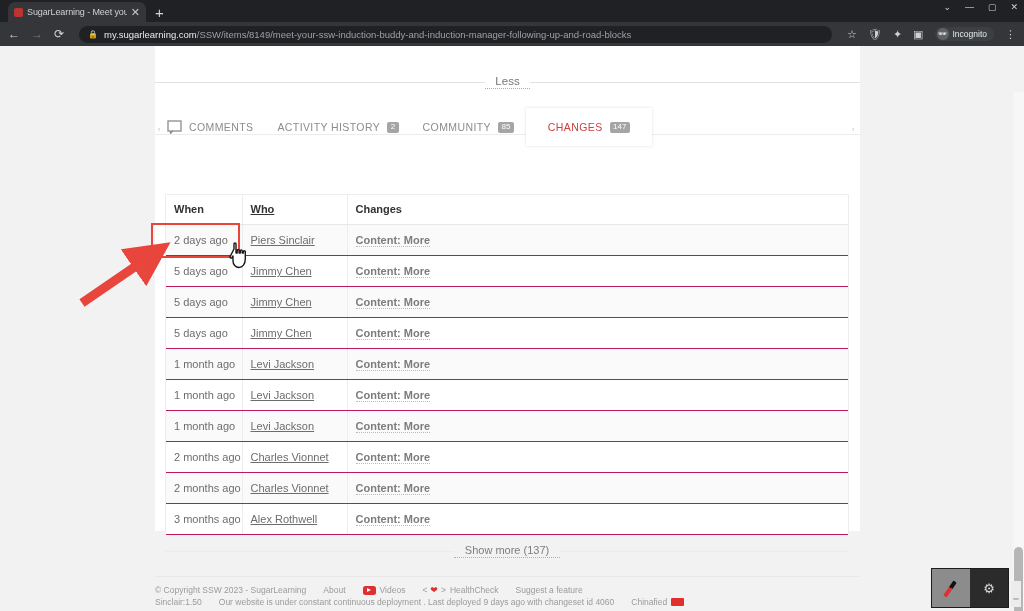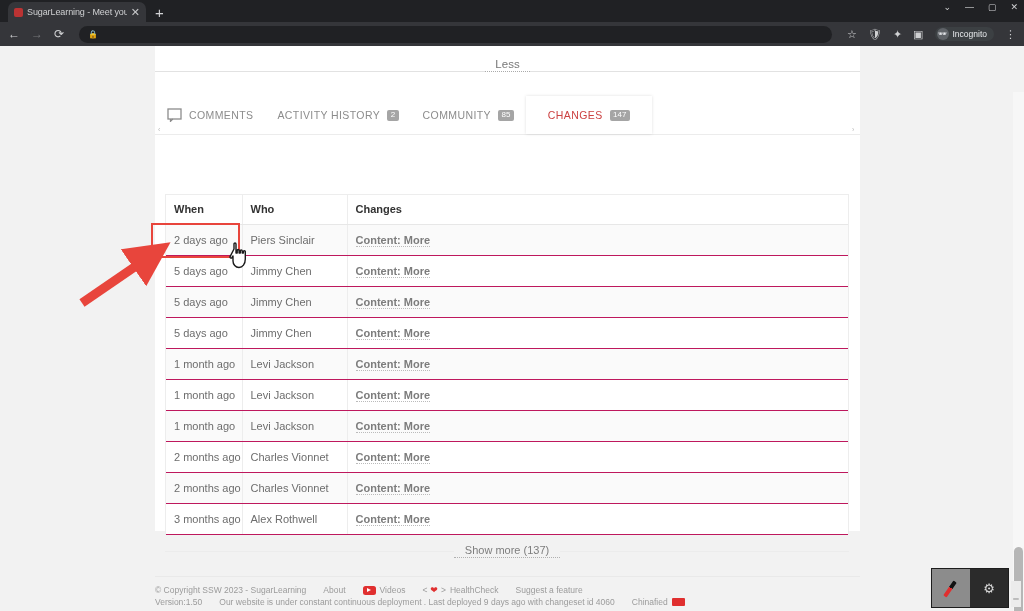--- a/index.html
+++ b/index.html
@@ -70,32 +70,32 @@
     background: #f2f2f2; overflow: hidden;
   }
 
   .card {
     position: absolute; left: 155px; top: 0px; width: 705px; height: 485px;
     background: #ffffff;
   }
 
   
   .less-row {
-    position: absolute; left: 155px; top: 12px; width: 705px;
-    display: flex; align-items: flex-end;
+    position: absolute; left: 155px; top: 29px; width: 705px;
+    display: flex; align-items: center;
   }
   .less-line { flex: 1 1 auto; height: 1px; background: #e2e2e2; }
   .less-label {
     font-size: 11.5px; color: #777; padding: 0 10px;
     border-bottom: 1px dotted #aaa; line-height: 13px;
   }
 
   
   .tabbar {
-    position: absolute; left: 155px; top: 50px; width: 705px; height: 38px;
+    position: absolute; left: 155px; top: 62px; width: 705px; height: 38px;
     display: flex; align-items: center;
   }
   .tabitem {
     display: flex; align-items: center; gap: 7px; padding: 10px 12px;
     font-size: 10.5px; color: #8c8c8c; letter-spacing: 0.4px;
     height: 38px; white-space: nowrap;
   }
   .tabitem.active {
     color: #cc4141; background: #ffffff; height: 38px;
     box-shadow: 0 0 3px rgba(0,0,0,0.13); z-index: 2; position: relative;
@@ -124,21 +124,21 @@
     padding: 8px 0 9px 8px; border-bottom: 1px solid #e7e7e7;
   }
   table.changes td {
     padding: 9px 0 9px 8px; color: #6d6d6d; font-size: 11px;
     border-bottom: 1px solid #be185d; border-right: 1px solid #ededed;
   }
   table.changes td:last-child { border-right: none; }
   table.changes tr:nth-child(odd) td { background: #fafafa; }
   table.changes tr:nth-child(even) td { background: #ffffff; }
   table.changes th:nth-child(1), table.changes td:nth-child(1) { width: 76px; }
-  table.changes th:nth-child(2), table.changes td:nth-child(2) { width: 105px; }
+  table.changes th:nth-child(2), table.changes td:nth-child(2) { width: 105px; text-decoration: underline; }
   table.changes th { border-right: 1px solid #ededed; }
   table.changes th:last-child { border-right: none; }
   .clink {
     color: #7c7c7c; border-bottom: 1px dotted #bbb; text-decoration: none; font-weight: bold;
   }
   .tbl-outer { border: 1px solid #ededed; border-bottom: none; }
 
   
   .showmore-row {
     position: absolute; left: 165px; top: 498px; width: 684px;
@@ -231,20 +231,23 @@
       <span>✕</span>
     </div>
   </div>
 
   <div class="toolbar">
     <span class="navicon">←</span>
     <span class="navicon dim">→</span>
     <span class="navicon">⟳</span>
     <div class="omnibox">
       <span class="lock">🔒</span>
+      <span class="urltext">
+        <span class="host">my.sugarlearning.com</span><span class="path">/SSW/items/8149/meet-your-ssw-induction-buddy-and-induction-manager-following-up-and-road-blocks</span>
+      </span>
     </div>
     <div class="tb-right">
       <span class="ic">☆</span>
       <span class="ic">🛡</span>
       <span class="ic">✦</span>
       <span class="ic">▣</span>
       <span class="incognito-pill">
         <span class="incog-av">🕶</span>
         <span>Incognito</span>
       </span>
@@ -381,21 +384,21 @@
           <span class="hc">
             <span class="f">&lt;</span>
             <span class="heart">❤</span>
             <span class="f">&gt;</span>
           </span>
           <a href="#" class="f">HealthCheck</a>
         </span>
         <a href="#" class="f">Suggest a feature</a>
       </div>
       <div class="frow">
-        <span class="f">Version:1.50</span>
+        <span class="f">Sinclair:1.50</span>
         <span class="f">Our website is under constant continuous deployment . Last deployed 9 days ago with changeset id 4060</span>
         <span class="fitem">
           <span class="f">Chinafied</span>
           <span class="chinaflag"></span>
         </span>
       </div>
     </div>
 
     <div class="anno-box"></div>
 

